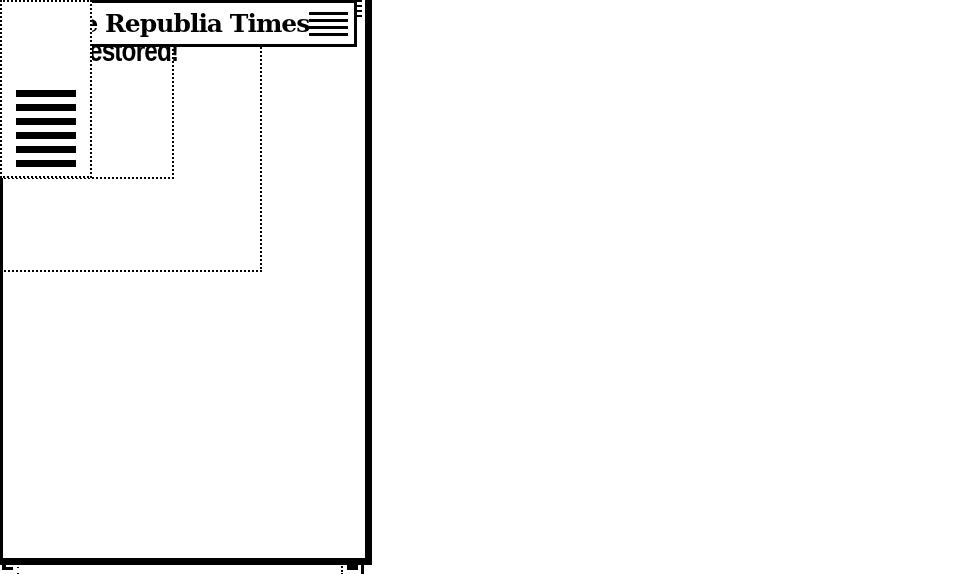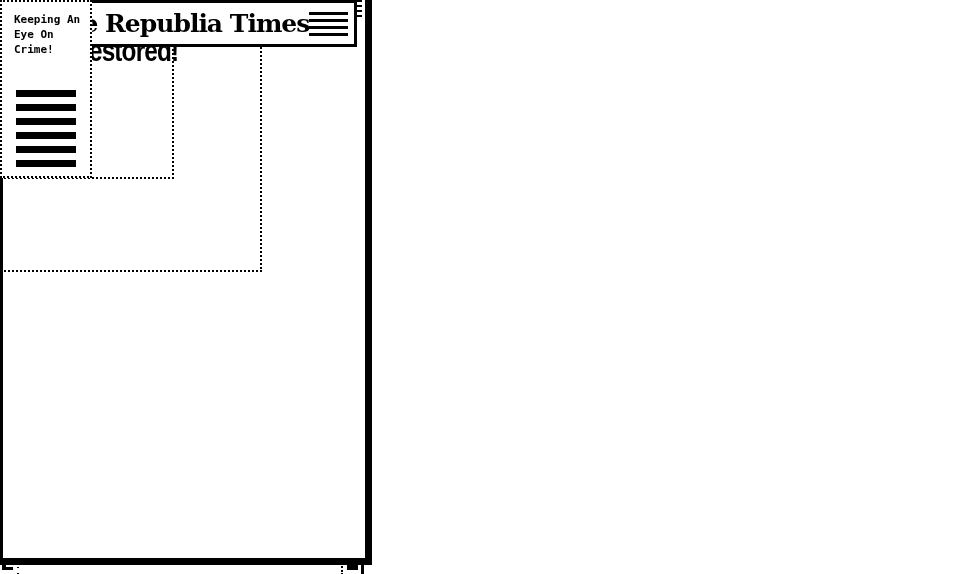--- a/index.html
+++ b/index.html
@@ -422,25 +422,20 @@
   <div class="abs fb-title">
     <div>Republia Wins Football</div>
       <div>Crown!</div>
   </div>
   <div class="abs fb-rule"></div>
   <div class="abs fbars fbar1"></div>
   <div class="abs fbars fbar2"></div>
   <div class="abs fb-colrule"></div>
 
   <div class="abs crime-box">
-    <div class="crime-title">
-      <div>Keeping An</div>
-      <div>Eye On</div>
-      <div>Crime!</div>
-    </div>
     <div class="crime-bars"></div>
   </div>
 
   <div class="abs foot-rules"></div>
   <div class="abs foot-dither-l dither"></div>
   <div class="abs foot-dither-r dither"></div>
 
 </div>
 
 </body></html>

